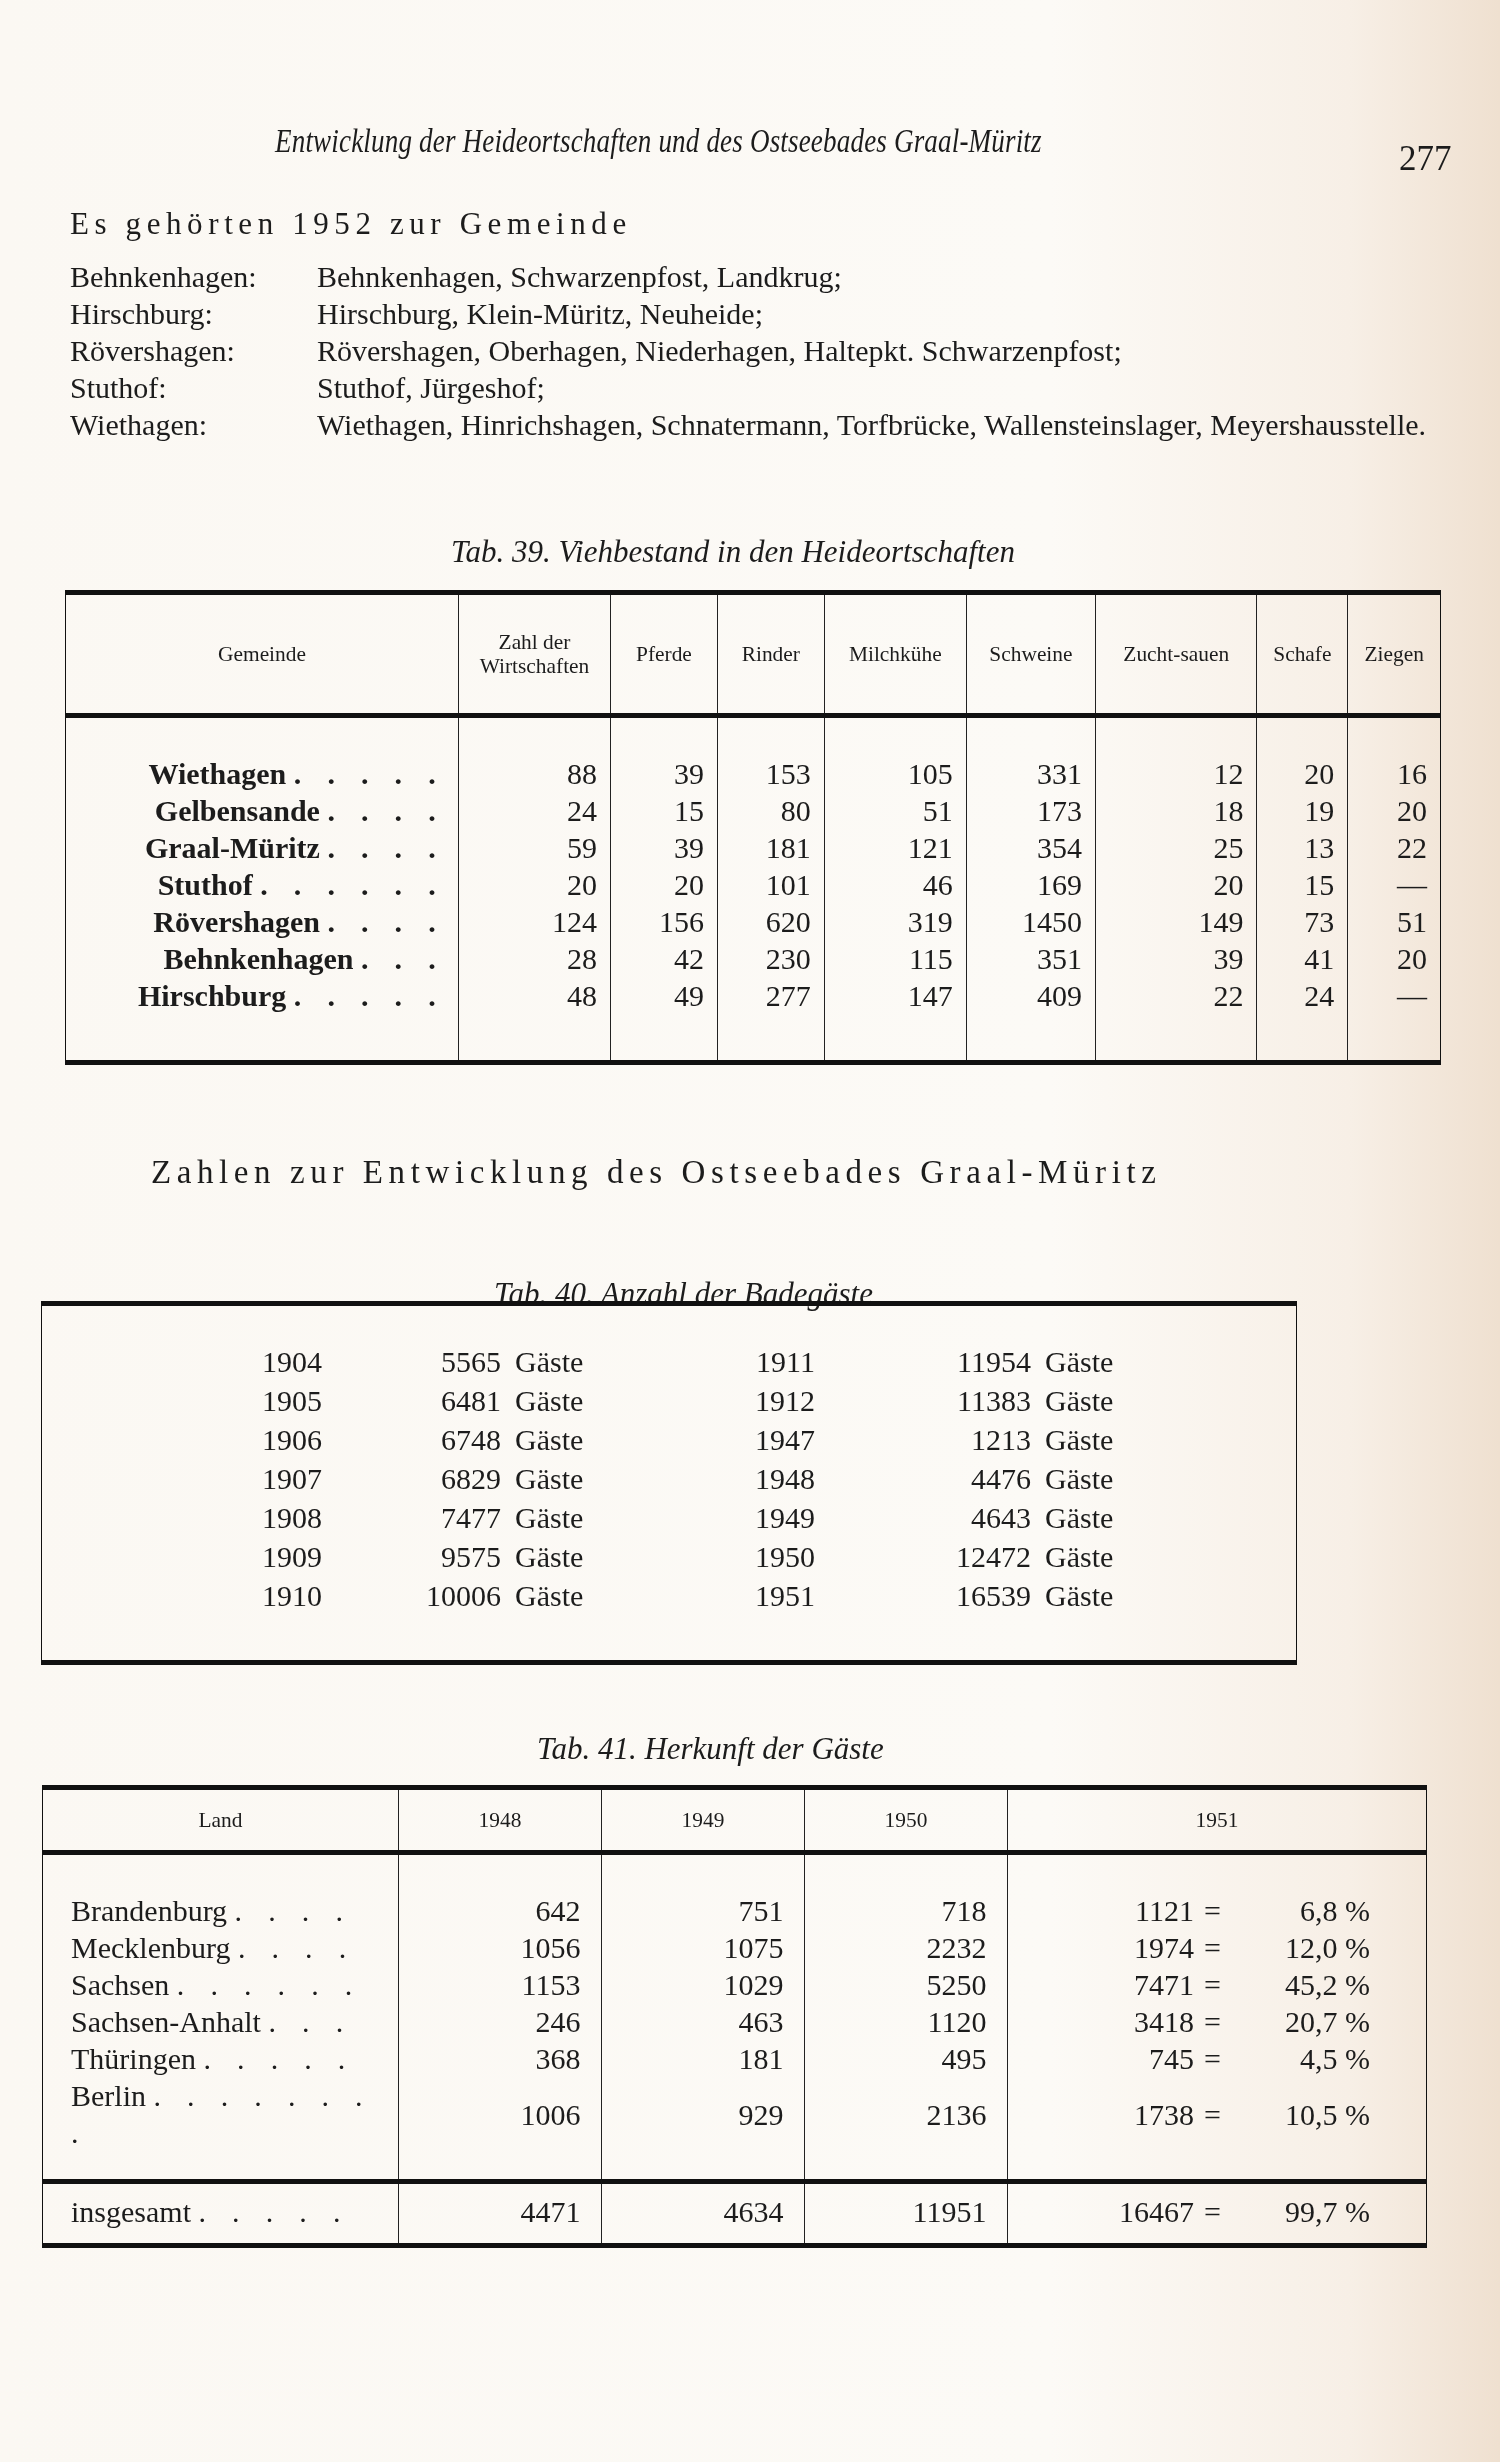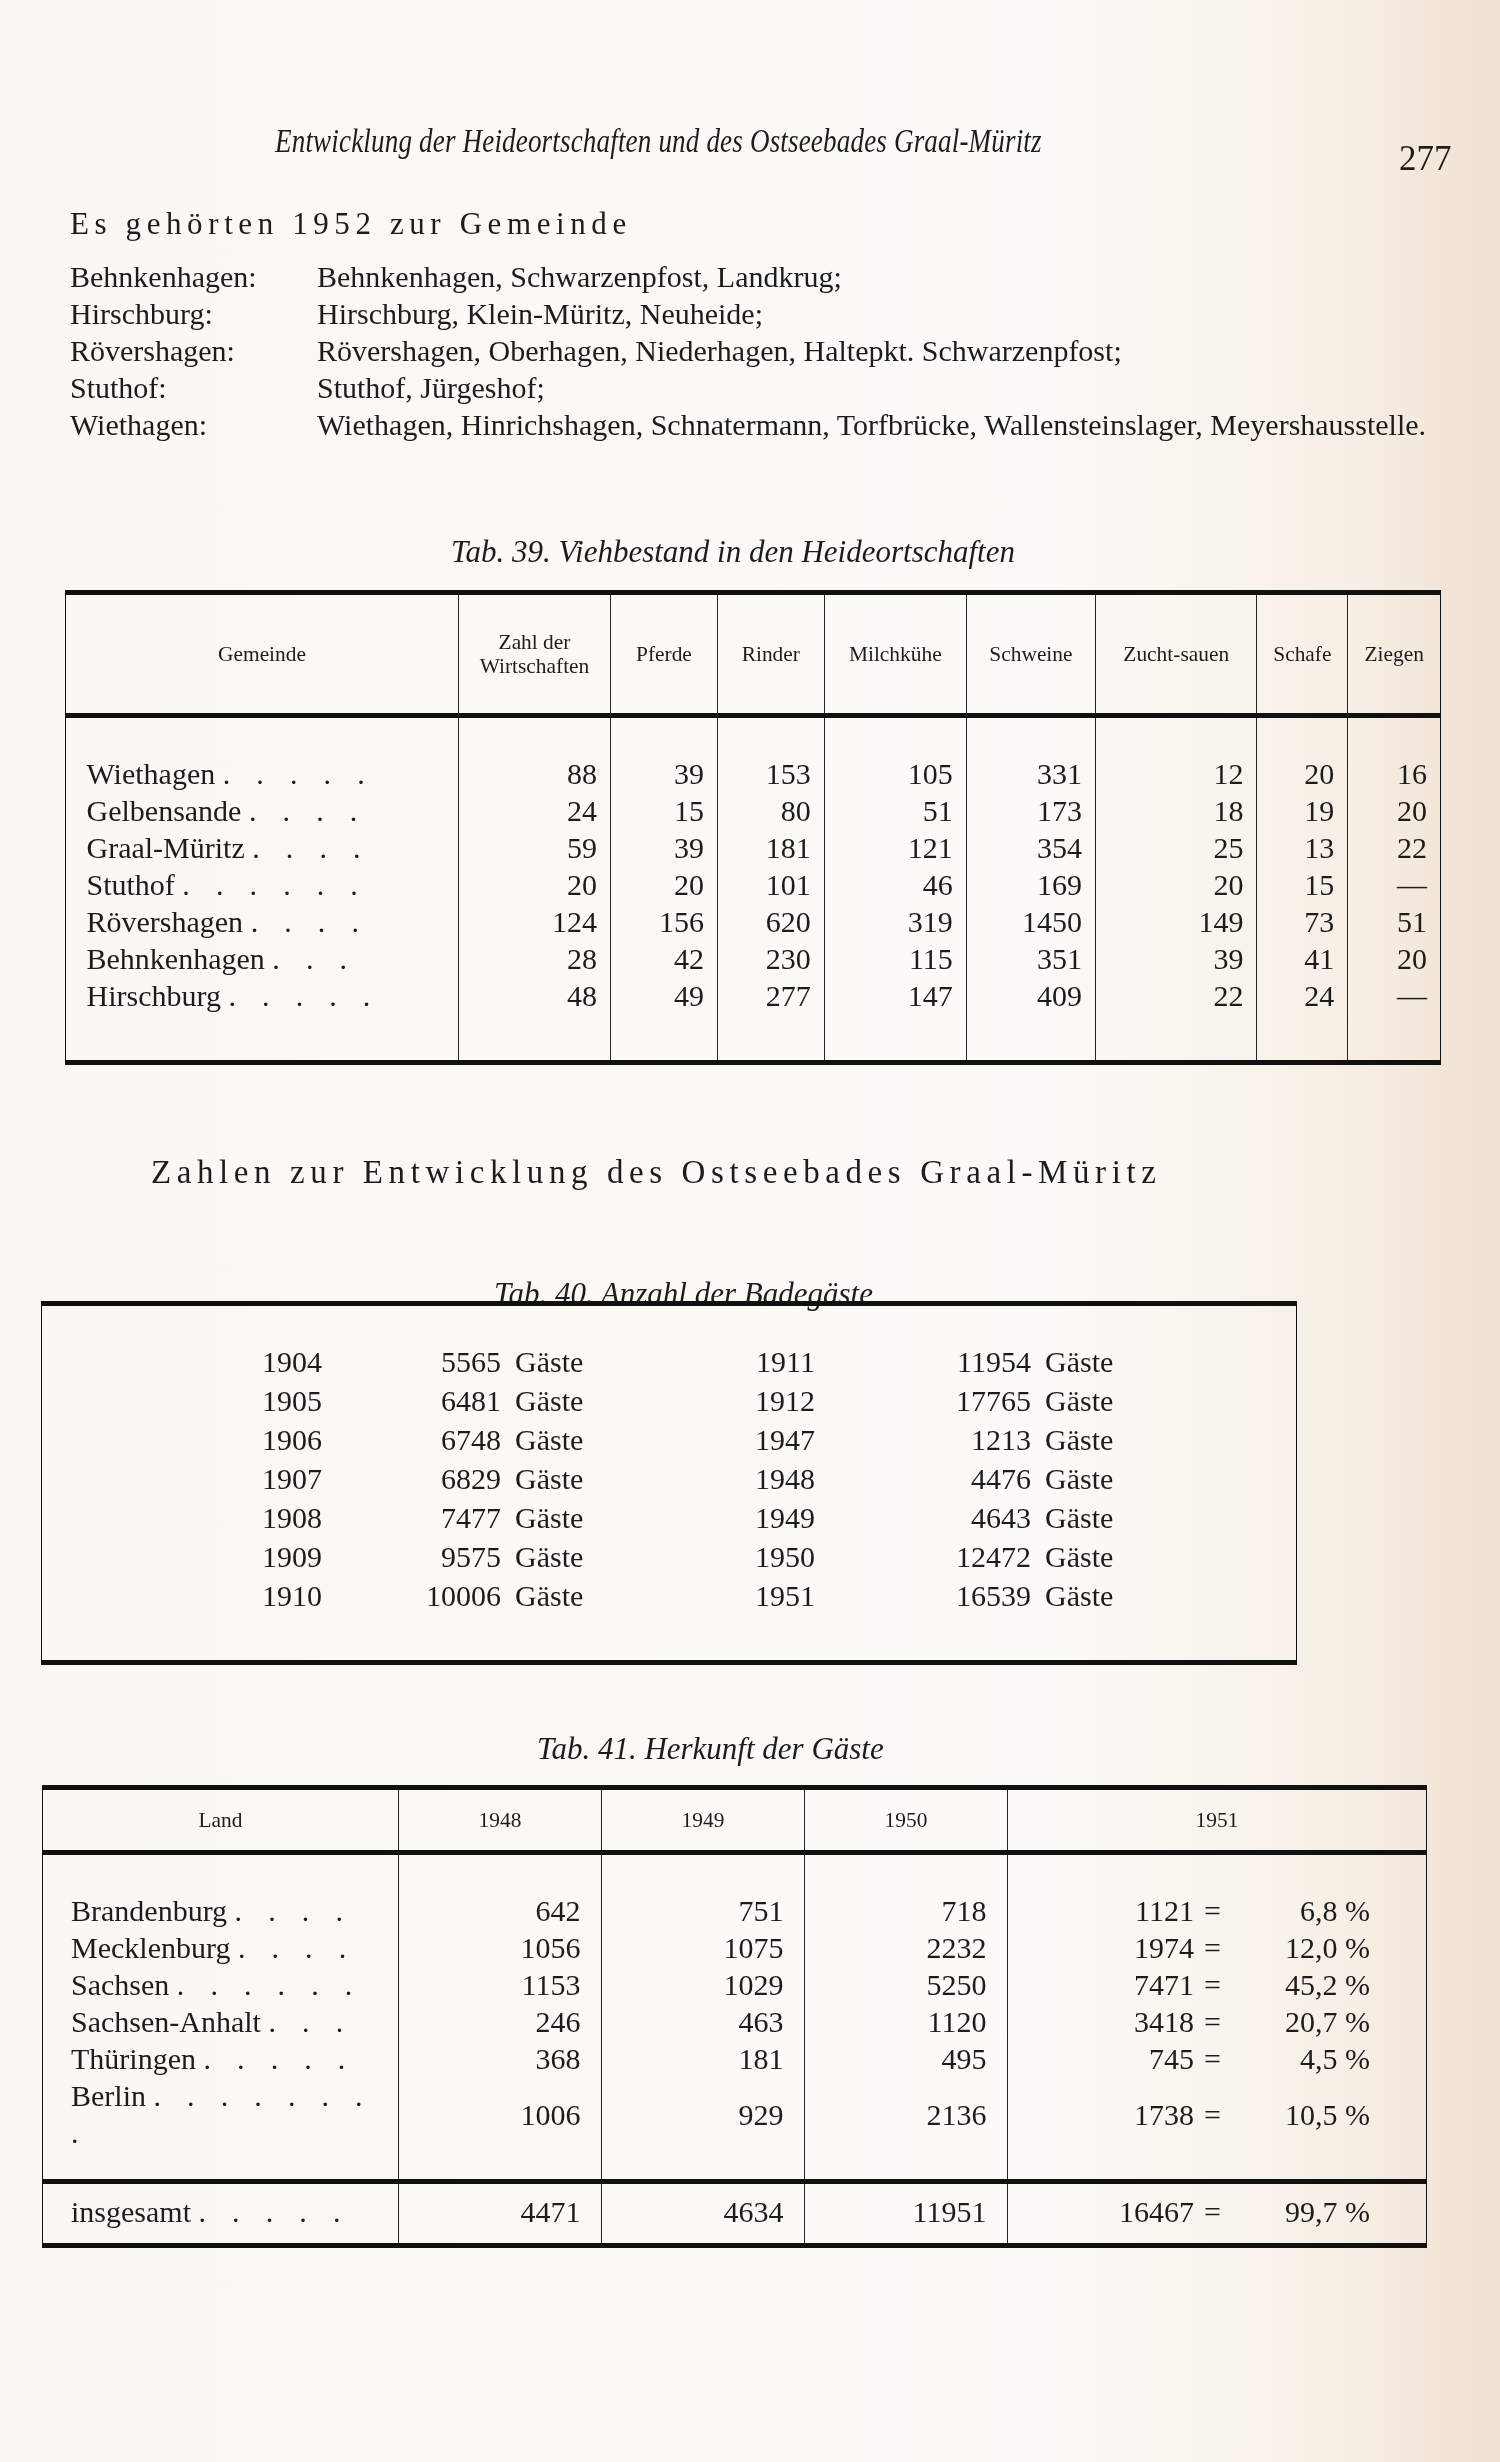--- a/index.html
+++ b/index.html
@@ -36,21 +36,21 @@
   }
   .section-title {
     position: absolute; top: 1154px; left: 151px;
     font-family: "Liberation Serif", serif; font-size: 33px; letter-spacing: 5.6px; white-space: nowrap;
   }
   table { border-collapse: collapse; position: absolute; font-family: "Liberation Serif", serif; }
   .t39 { top: 590px; left: 65px; width: 1376px; border-top: 5.6px solid #111; border-bottom: 5.6px solid #111; border-left: 1.9px solid #111; border-right: 1.9px solid #111; }
   .t39 th { font-weight: normal; font-size: 21.4px; border-left: 1.9px solid #222; border-bottom: 5.6px solid #111; height: 116px; text-align: center; line-height: 24px; }
   .t39 th:first-child { border-left: none; }
   .t39 td { font-size: 30px; border-left: 1.9px solid #222; text-align: right; padding: 0 13px; line-height: 37px; }
-  .t39 td.name { text-align: left; border-left: none; padding-left: 20.5px; }
+  .t39 td.name { text-align: right; border-left: none; padding-left: 20.5px; font-weight: bold; }
   .t39 tbody tr:first-child td { padding-top: 37px; }
   .t39 tbody tr:last-child td { padding-bottom: 46px; }
   .dots { letter-spacing: 9.3px; }
   .t40 { top: 1301px; left: 41px; width: 1256px; border-top: 5.6px solid #111; border-bottom: 5.6px solid #111; border-left: 1.9px solid #111; border-right: 1.9px solid #111; height: 353px; }
   .t40 td { font-size: 30px; line-height: 37px; text-align: right; }
   .t40 tbody tr:first-child td { padding-top: 37px; }
   .t40 tbody tr:last-child td { padding-bottom: 46px; }
   .t41 { top: 1785px; left: 42px; width: 1385px; border-top: 5.6px solid #111; border-bottom: 5.6px solid #111; border-left: 1.9px solid #111; border-right: 1.9px solid #111; }
   .t41 th { font-weight: normal; font-size: 21.4px; border-left: 1.9px solid #222; border-bottom: 5.6px solid #111; height: 58px; text-align: center; }
   .t41 th:first-child { border-left: none; }
@@ -201,21 +201,21 @@
           <td style="width:93px;text-align:left;padding-left:13px">Gäste</td>
           <td style="width:205px">1911</td>
           <td style="width:214px">11954</td>
           <td style="text-align:left;padding-left:13px">Gäste</td>
         </tr>
         <tr>
           <td style="width:279px">1905</td>
           <td style="width:177px">6481</td>
           <td style="width:93px;text-align:left;padding-left:13px">Gäste</td>
           <td style="width:205px">1912</td>
-          <td style="width:214px">17765</td>
+          <td style="width:214px">11383</td>
           <td style="text-align:left;padding-left:13px">Gäste</td>
         </tr>
         <tr>
           <td style="width:279px">1906</td>
           <td style="width:177px">6748</td>
           <td style="width:93px;text-align:left;padding-left:13px">Gäste</td>
           <td style="width:205px">1947</td>
           <td style="width:214px">1213</td>
           <td style="text-align:left;padding-left:13px">Gäste</td>
         </tr>

